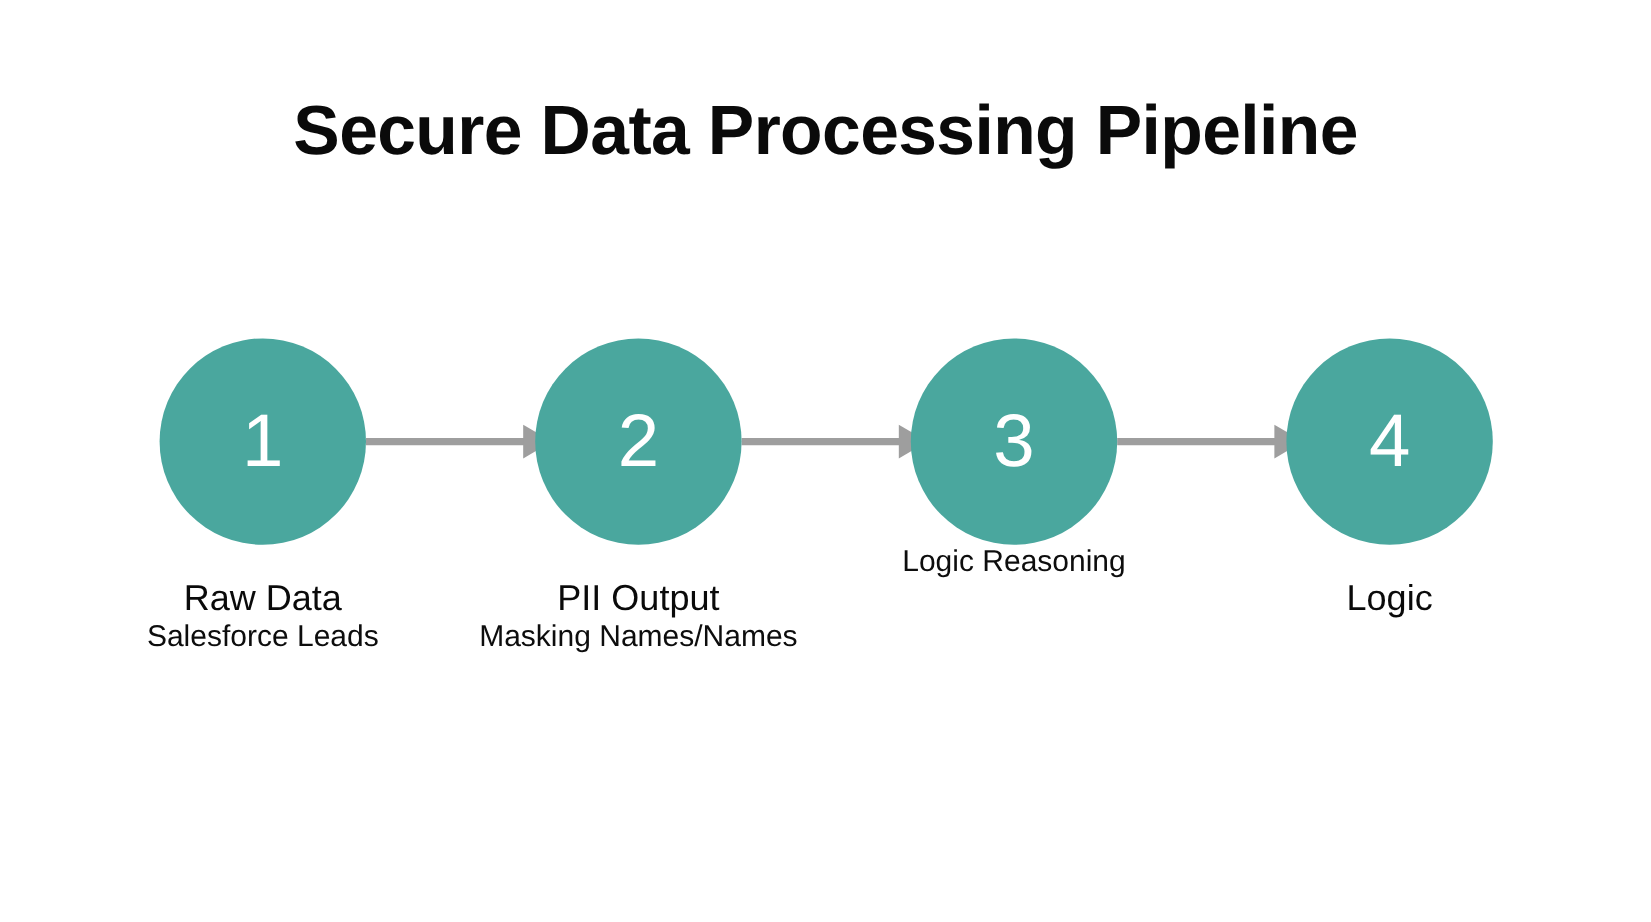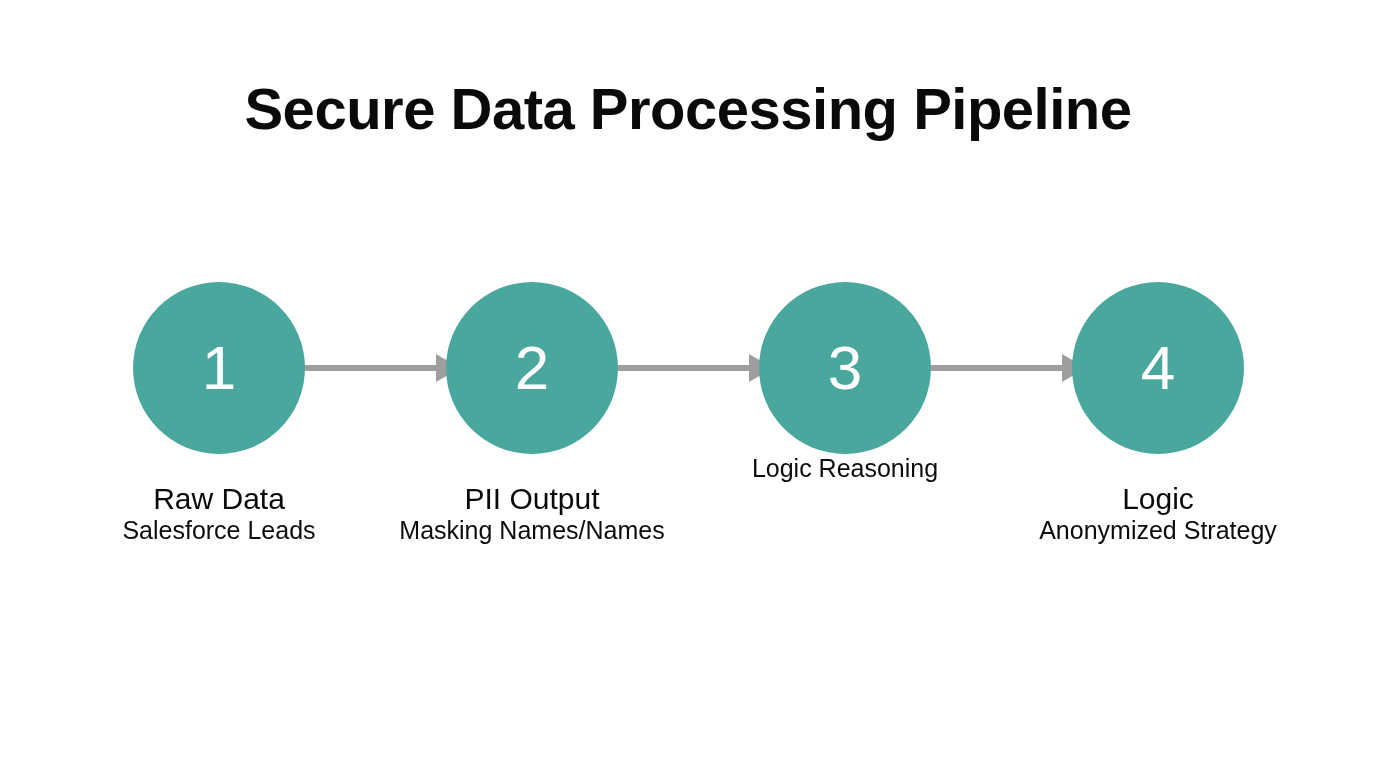--- a/index.html
+++ b/index.html
@@ -159,17 +159,16 @@
         <span class="node-number">3</span>
       </div>
       <div class="node-sublabel">Logic Reasoning</div>
     </div>
 
     <div class="node" style="left:1158px;">
       <div class="node-circle">
         <span class="node-number">4</span>
       </div>
       <div class="node-label">Logic</div>
-      <div class="node-sublabel">Anonymized Strategy</div>
     </div>
 
   </div>
 </div>
 
 </body></html>

